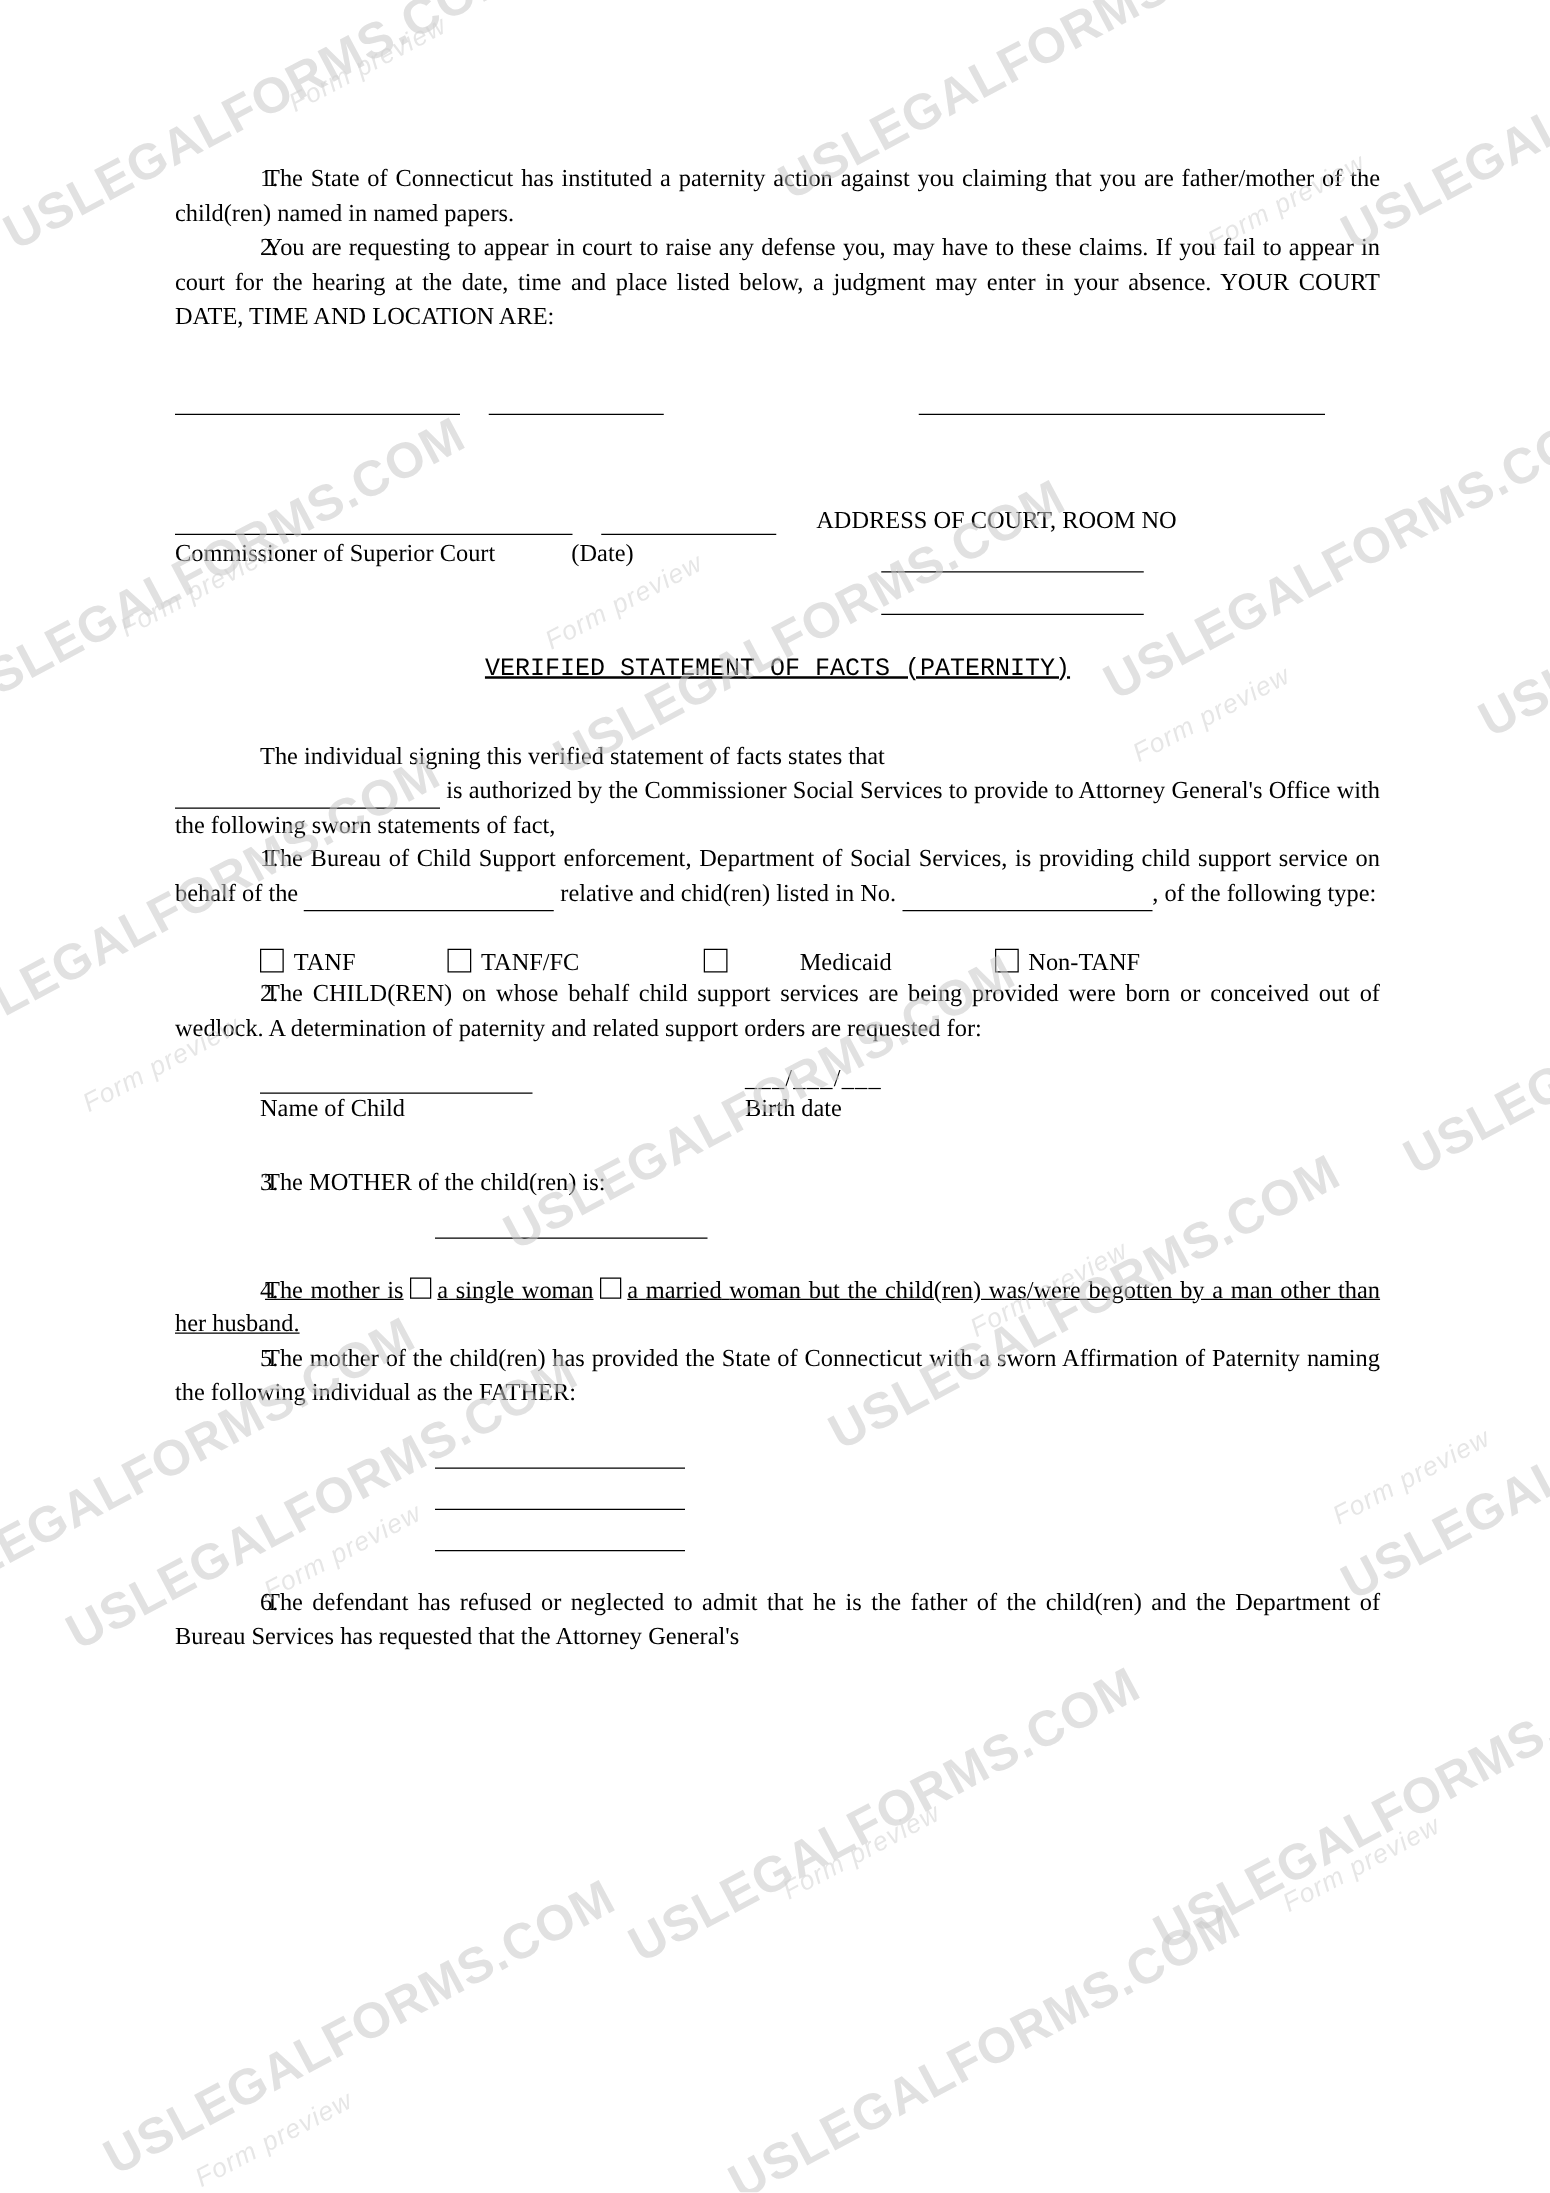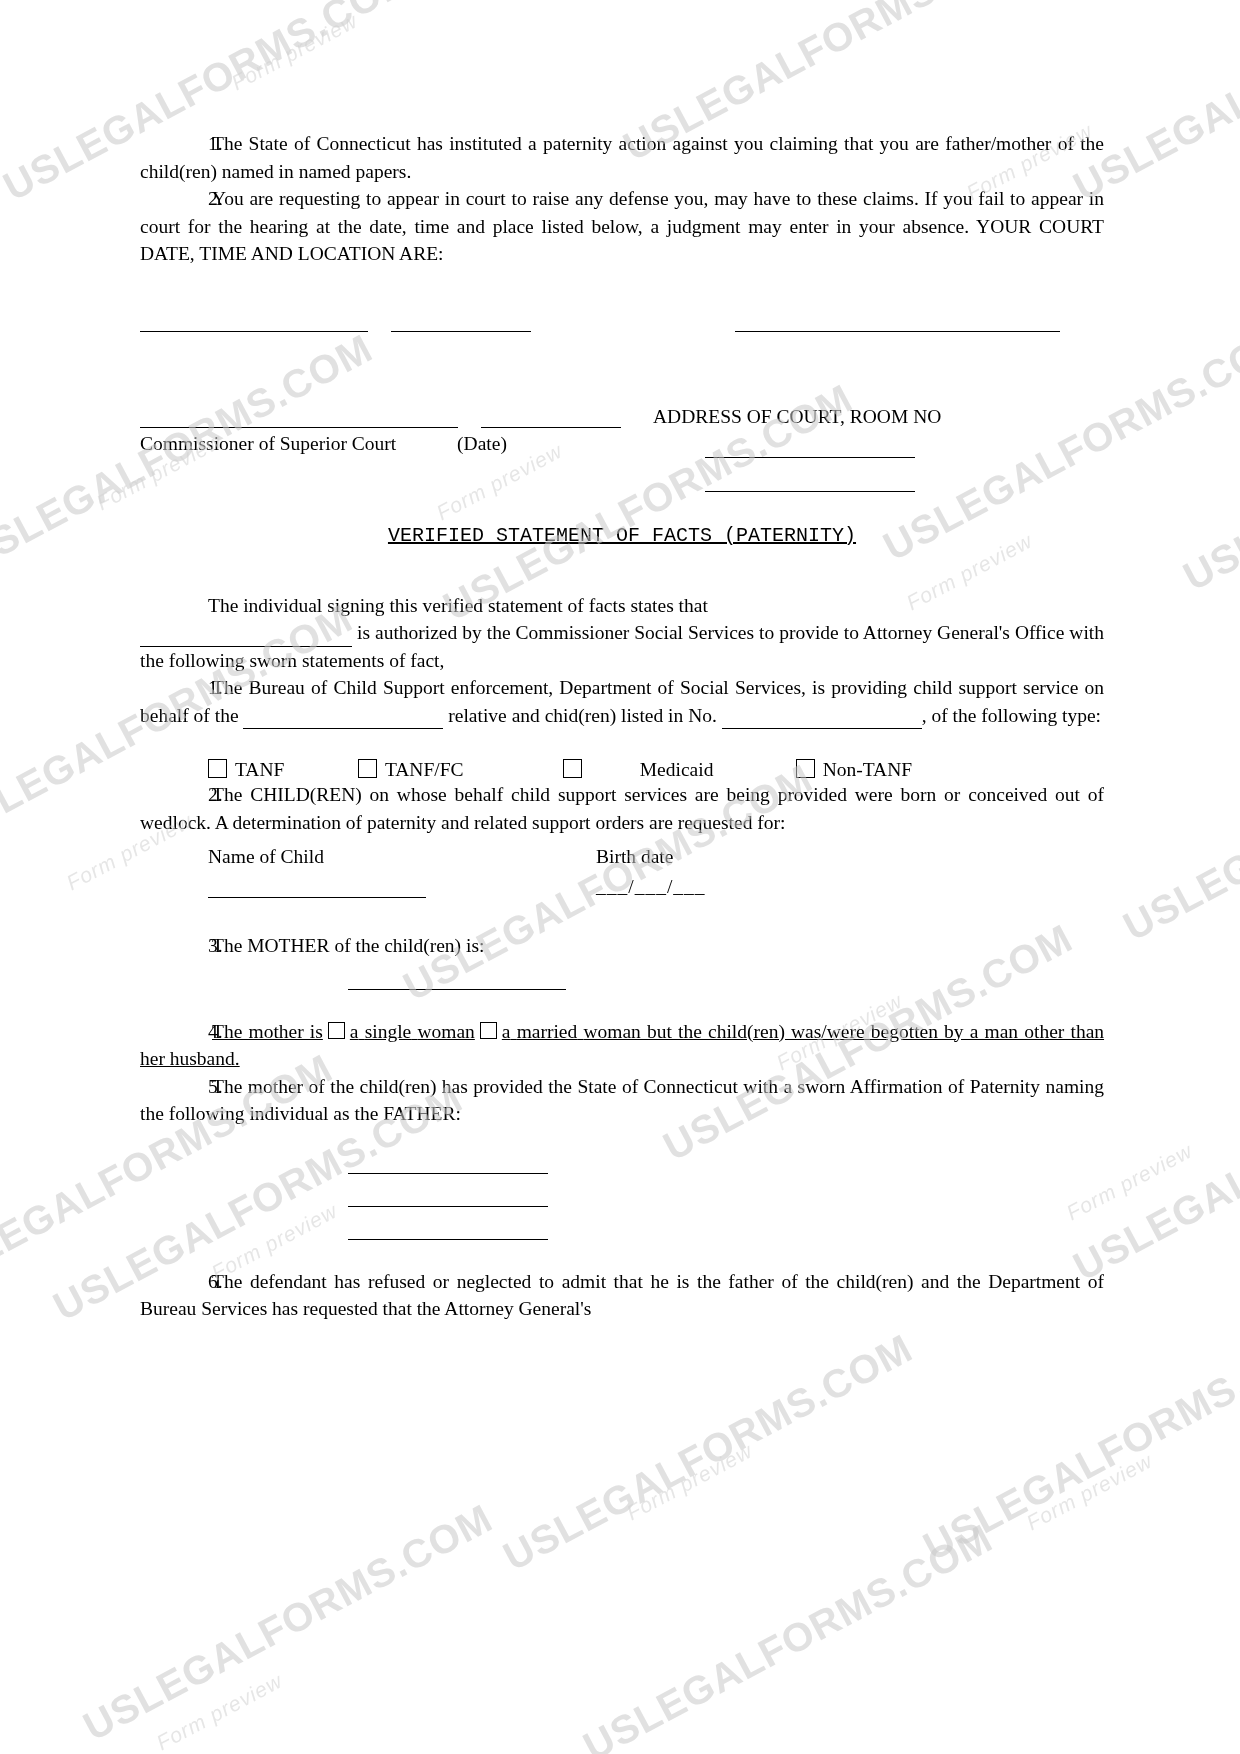--- a/index.html
+++ b/index.html
@@ -215,31 +215,31 @@
     </span>
   </div>
 
   <div class="para gap">
     <span class="numlbl">2.</span><span>The CHILD(REN) on whose behalf child support services are being provided were born or conceived out of wedlock. A determination of paternity and related support orders are requested for:</span>
   </div>
 
   <table class="child">
     <tbody>
         <tr>
-      <td style="width:270px;">Name of Child</td>
-      <td class="col2">Birth date</td>
-    </tr>
-    <tr>
       <td style="padding-top:6px;">
         <span class="line" style="width:218px;"></span>
       </td>
       <td class="col2" style="padding-top:6px;">
         <span style="letter-spacing:1px;">___/___/___</span>
       </td>
     </tr>
+    <tr>
+      <td style="width:270px;">Name of Child</td>
+      <td class="col2">Birth date</td>
+    </tr>
   </tbody>
     </table>
 
   <div class="para" style="margin-top:32px;">
     <span class="numlbl">3.</span><span>The MOTHER of the child(ren) is:</span>
   </div>
   <div style="margin-left:208px;margin-top:12px;">
     <span class="line" style="width:218px;"></span>
   </div>
 

